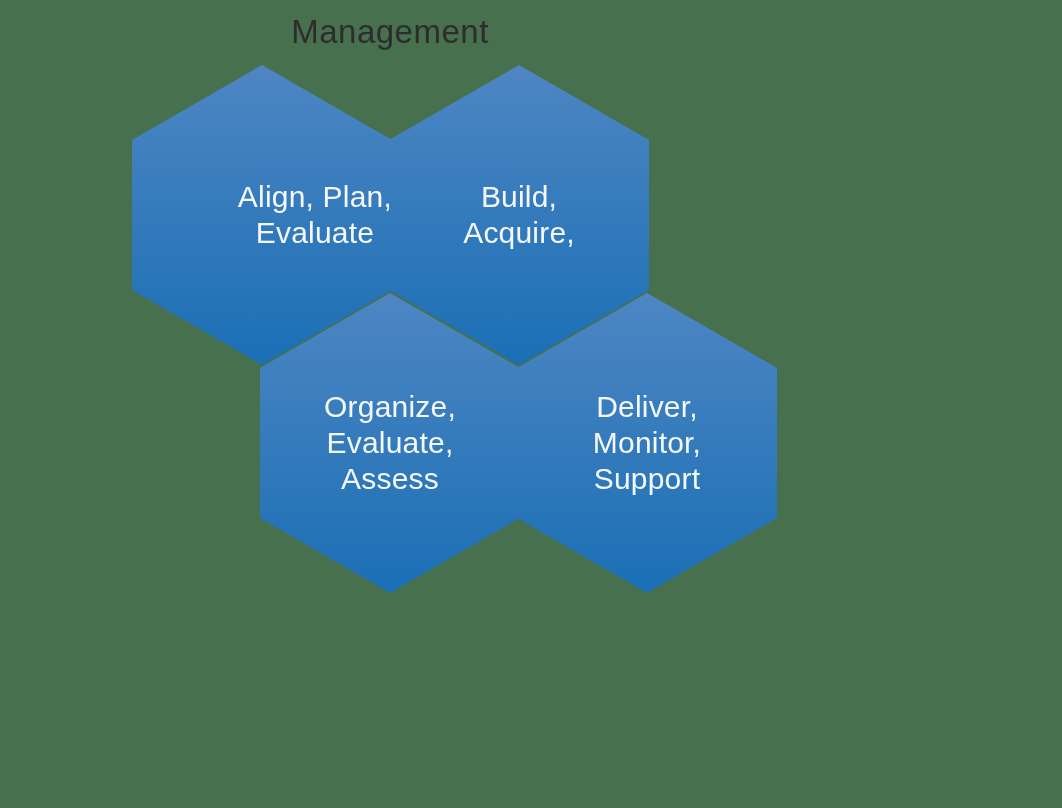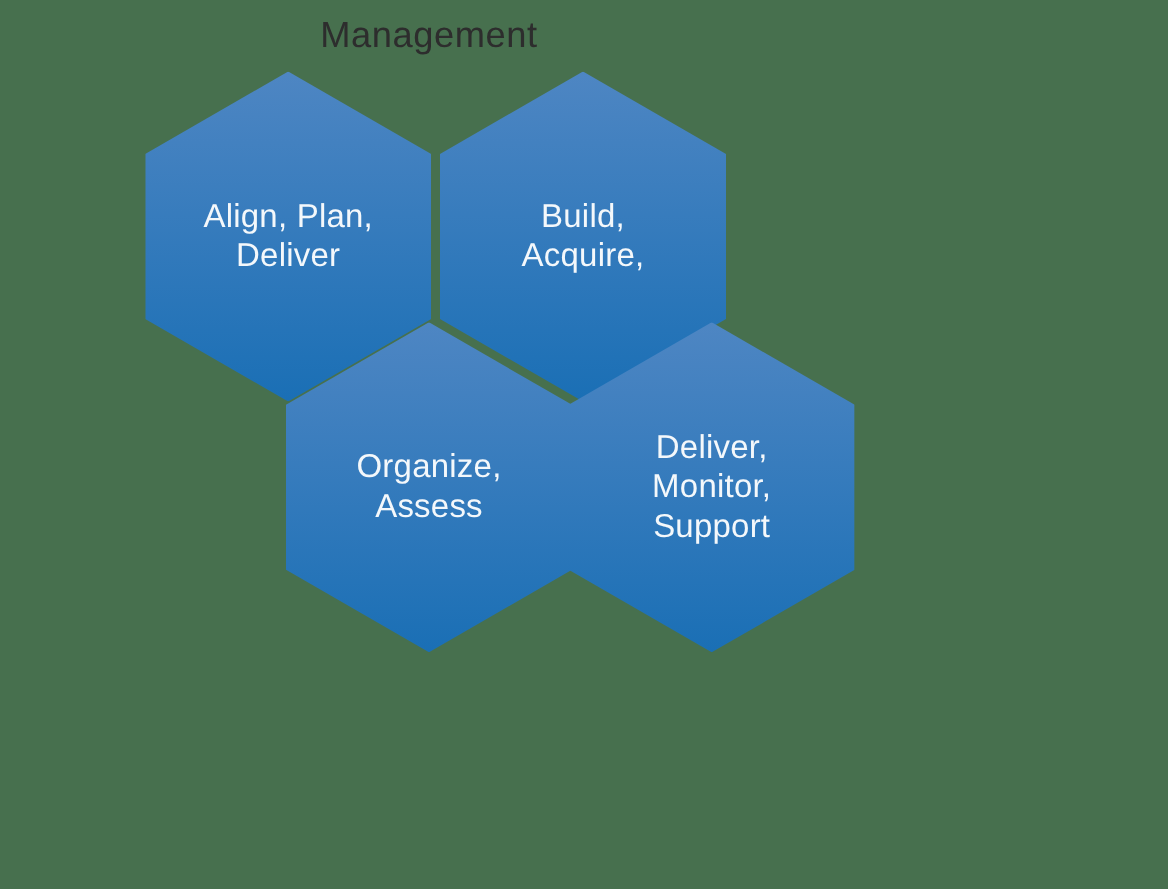--- a/index.html
+++ b/index.html
@@ -39,48 +39,49 @@
     justify-content: center;
   }
   .hex-label {
     text-align: center;
     font-size: 30px;
     line-height: 36px;
     font-weight: 300;
     letter-spacing: 0.2px;
   }
   #hex-apo { left: 132px; top: 65px; }
-  #hex-bai { left: 400px; top: 65px; }
+  #hex-bai { left: 389px; top: 65px; }
   #hex-mea { left: 260px; top: 293px; }
   #hex-dss { left: 517px; top: 293px; align-items: center; }
 </style>
 </head>
 <body style="background: rgb(71, 112, 78);">
 
 <div id="canvas">
 
   <div class="diagram-title" style="color: rgb(45, 45, 45);">Management</div>
 
-  <div class="hex" id="hex-apo" style="background: linear-gradient(rgb(78, 134, 195) 0%, rgb(26, 111, 181) 100%); color: rgb(244, 248, 251);">
+  <div class="hex" id="hex-apo" style="background: linear-gradient(rgb(78, 134, 195) 0%, rgb(26, 111, 181) 100%); color: rgb(244, 248, 251); justify-content: flex-end;">
     <div class="hex-label">
       <div>Align, Plan,</div>
-      <div>Deliver</div>
+      <div>Evaluate</div>
     </div>
   </div>
 
   <div class="hex" id="hex-bai" style="background: linear-gradient(rgb(78, 134, 195) 0%, rgb(26, 111, 181) 100%); color: rgb(244, 248, 251);">
     <div class="hex-label">
       <div>Build,</div>
       <div>Acquire,</div>
     </div>
   </div>
 
   <div class="hex" id="hex-mea" style="background: linear-gradient(rgb(78, 134, 195) 0%, rgb(26, 111, 181) 100%); color: rgb(244, 248, 251);">
     <div class="hex-label">
       <div>Organize,</div>
+      <div>Evaluate,</div>
       <div>Assess</div>
     </div>
   </div>
 
   <div class="hex" id="hex-dss" style="background: linear-gradient(rgb(78, 134, 195) 0%, rgb(26, 111, 181) 100%); color: rgb(244, 248, 251);">
     <div class="hex-label">
       <div>Deliver,</div>
       <div>Monitor,</div>
       <div>Support</div>
     </div>

